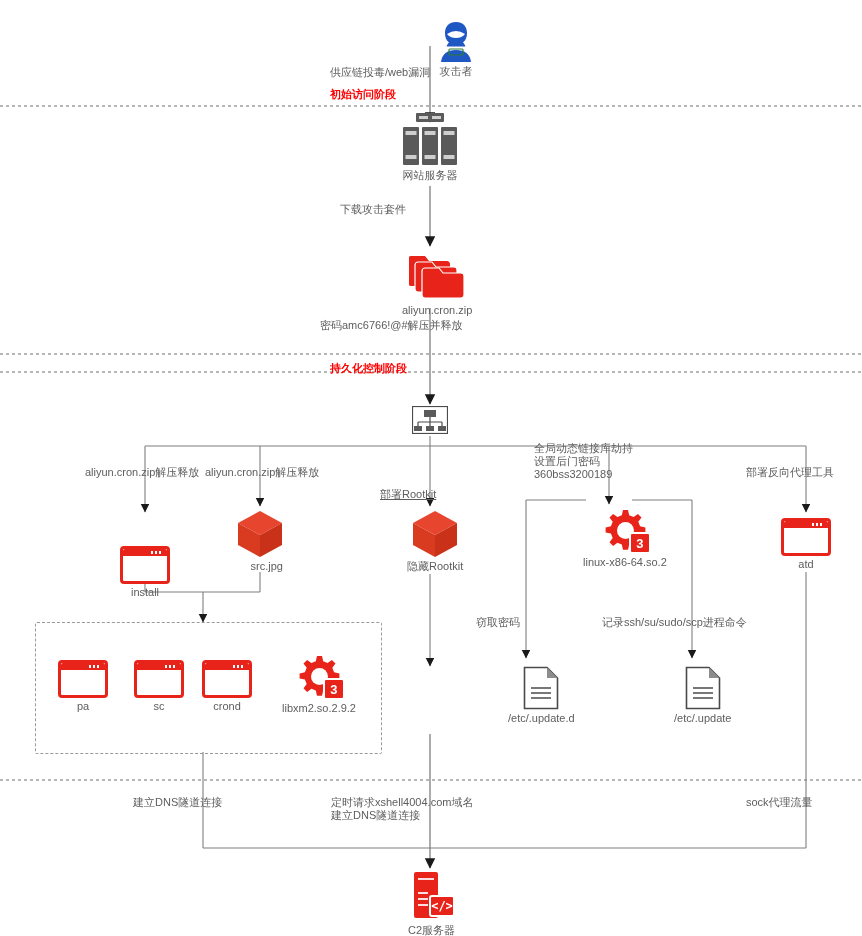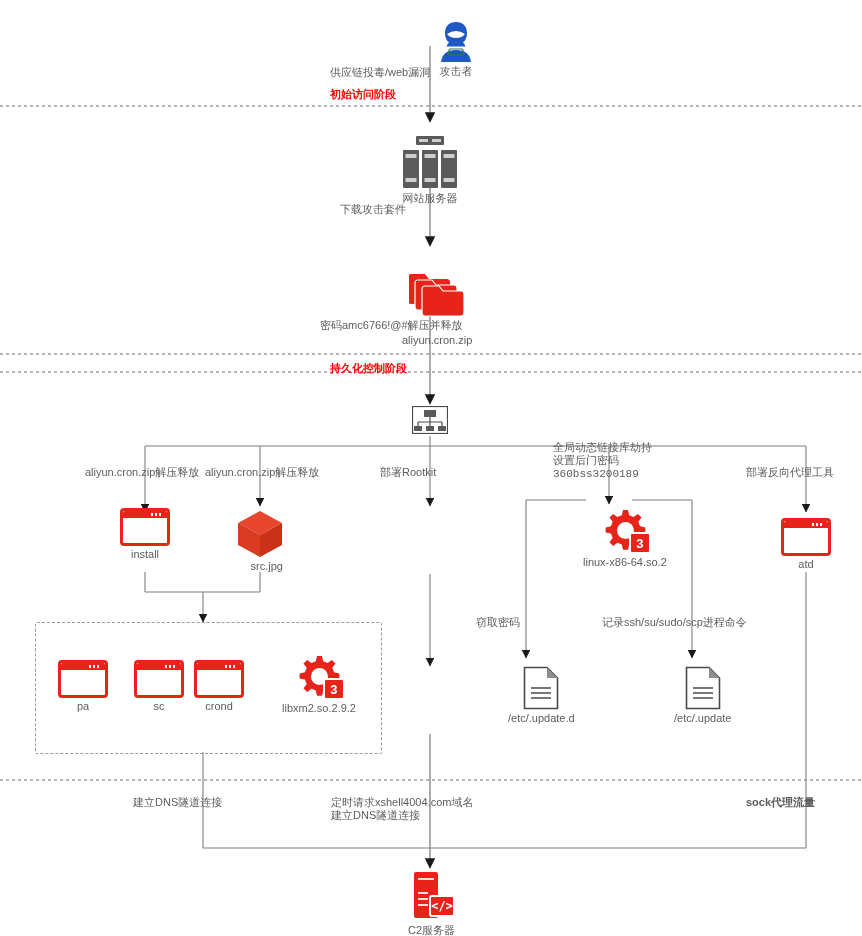--- a/index.html
+++ b/index.html
@@ -123,21 +123,21 @@
         <rect x="15" y="30" width="14" height="6" rx="1" fill="none" stroke="#2e7d32" stroke-width="1.2"></rect>
       </svg>
     </span>
     <span class="cap">攻击者</span>
   </div>
 
   <div class="lbl" style="left:330px;top:66px;width:200px;">供应链投毒/web漏洞</div>
 
   <div class="lbl red" style="left:330px;top:88px;width:200px;">初始访问阶段</div>
 
-  <div class="node" style="left:402px;top:136px;justify-content:center;">
+  <div class="node" style="left:402px;top:113px;justify-content:center;">
     <span class="ico ico-servers">
       <svg viewBox="0 0 56 54" width="56" height="54">
         <rect x="14" y="0" width="28" height="9" rx="1" fill="#5a5a5a"></rect>
         <rect x="17" y="3" width="9" height="3" fill="#cfcfcf"></rect>
         <rect x="30" y="3" width="9" height="3" fill="#cfcfcf"></rect>
         <rect x="1" y="14" width="16" height="38" rx="1" fill="#5a5a5a"></rect>
         <rect x="20" y="14" width="16" height="38" rx="1" fill="#5a5a5a"></rect>
         <rect x="39" y="14" width="16" height="38" rx="1" fill="#5a5a5a"></rect>
         <rect x="3.5" y="18" width="11" height="4" fill="#cfcfcf"></rect>
         <rect x="22.5" y="18" width="11" height="4" fill="#cfcfcf"></rect>
@@ -145,21 +145,21 @@
         <rect x="3.5" y="42" width="11" height="4" fill="#cfcfcf"></rect>
         <rect x="22.5" y="42" width="11" height="4" fill="#cfcfcf"></rect>
         <rect x="41.5" y="42" width="11" height="4" fill="#cfcfcf"></rect>
       </svg>
     </span>
     <span class="cap">网站服务器</span>
   </div>
 
   <div class="lbl" style="left:340px;top:203px;width:180px;">下载攻击套件</div>
 
-  <div class="node" style="left:402px;top:270px;gap:12px;">
+  <div class="node" style="left:402px;top:252px;">
     <span class="ico ico-folders">
       <svg viewBox="0 0 56 50" width="56" height="50">
         <g fill="#e8241a">
           <path d="M2 8h14l4 5h18c1.6 0 3 1.4 3 3v19c0 1.6-1.4 3-3 3H2c-1.6 0-3-1.4-3-3V11c0-1.6 1.4-3 3-3z" transform="translate(0,-4)"></path>
           <path d="M2 8h14l4 5h18c1.6 0 3 1.4 3 3v19c0 1.6-1.4 3-3 3H2c-1.6 0-3-1.4-3-3V11c0-1.6 1.4-3 3-3z" transform="translate(7,2)" stroke="#fff" stroke-width="1.2"></path>
           <path d="M2 8h14l4 5h18c1.6 0 3 1.4 3 3v19c0 1.6-1.4 3-3 3H2c-1.6 0-3-1.4-3-3V11c0-1.6 1.4-3 3-3z" transform="translate(14,8)" stroke="#fff" stroke-width="1.2"></path>
         </g>
       </svg>
     </span>
     <span class="cap">aliyun.cron.zip</span>
@@ -177,44 +177,54 @@
         <path d="M18 11v5M6 16h24M6 16v5M18 16v5M30 16v5" stroke="#4a4a4a" stroke-width="1.2" fill="none"></path>
         <rect x="2" y="20" width="8" height="5" fill="#5a5a5a"></rect>
         <rect x="14" y="20" width="8" height="5" fill="#5a5a5a"></rect>
         <rect x="26" y="20" width="8" height="5" fill="#5a5a5a"></rect>
       </svg>
     </span>
   </div>
 
   <div class="lbl" style="left:85px;top:466px;width:130px;">aliyun.cron.zip解压释放</div>
   <div class="lbl" style="left:205px;top:466px;width:130px;">aliyun.cron.zip解压释放</div>
-  <div class="lbl" style="left:380px;top:466px;width:100px;">部署Rootkit</div>
-  <div class="lbl" style="left:553px;top:442px;width:150px;font-family:Liberation Mono, monospace;">全局动态链接库劫持
+  <div class="lbl" style="left:380px;top:488px;width:100px;text-decoration:underline;">部署Rootkit</div>
+  <div class="lbl" style="left:534px;top:442px;width:150px;">全局动态链接库劫持
 设置后门密码
 360bss3200189</div>
   <div class="lbl" style="left:746px;top:466px;width:116px;">部署反向代理工具</div>
 
-  <div class="node" style="left:120px;top:508px;">
+  <div class="node" style="left:120px;top:546px;">
     <span class="ico ico-window">
         <i></i>
       </span>
     <span class="cap">install</span>
   </div>
 
   <div class="node" style="left:237px;top:510px;align-items:flex-end;">
     <span class="ico ico-cube">
       <svg viewBox="0 0 46 48" width="46" height="48">
         <path d="M23 1 L45 13 L23 25 L1 13 z" fill="#e8452e"></path>
         <path d="M1 13 L23 25 L23 47 L1 35 z" fill="#d93b20"></path>
         <path d="M45 13 L23 25 L23 47 L45 35 z" fill="#c93119"></path>
       </svg>
     </span>
     <span class="cap">src.jpg</span>
   </div>
 
+  <div class="node" style="left:407px;top:510px;">
+    <span class="ico ico-cube">
+      <svg viewBox="0 0 46 48" width="46" height="48">
+        <path d="M23 1 L45 13 L23 25 L1 13 z" fill="#e8452e"></path>
+        <path d="M1 13 L23 25 L23 47 L1 35 z" fill="#d93b20"></path>
+        <path d="M45 13 L23 25 L23 47 L45 35 z" fill="#c93119"></path>
+      </svg>
+    </span>
+    <span class="cap">隐藏Rootkit</span>
+  </div>
 
   <div class="node" style="left:583px;top:508px;">
     <span class="ico ico-gear">
       <svg viewBox="0 0 52 46" width="52" height="46">
         <g fill="#e8241a">
           <path d="M24 2 l5 0 1.2 5.3 4.4 1.8 4.3-3.2 3.6 3.6 -3.2 4.3 1.8 4.4 5.3 1.2 0 5 -5.3 1.2 -1.8 4.4 3.2 4.3 -3.6 3.6 -4.3-3.2 -4.4 1.8 -1.2 5.3 -5 0 -1.2-5.3 -4.4-1.8 -4.3 3.2 -3.6-3.6 3.2-4.3 -1.8-4.4 -5.3-1.2 0-5 5.3-1.2 1.8-4.4 -3.2-4.3 3.6-3.6 4.3 3.2 4.4-1.8z"></path>
         </g>
         <circle cx="26.5" cy="22.5" r="8.5" fill="#ffffff"></circle>
       </svg>
       <span class="badge3">3</span>
@@ -234,21 +244,21 @@
         <i></i>
       </span>
     <span class="cap">pa</span>
   </div>
   <div class="node" style="left:134px;top:660px;">
     <span class="ico ico-window">
         <i></i>
       </span>
     <span class="cap">sc</span>
   </div>
-  <div class="node" style="left:194px;top:660px;">
+  <div class="node" style="left:202px;top:660px;">
     <span class="ico ico-window">
         <i></i>
       </span>
     <span class="cap">crond</span>
   </div>
   <div class="node" style="left:282px;top:654px;">
     <span class="ico ico-gear">
       <svg viewBox="0 0 52 46" width="52" height="46">
         <g fill="#e8241a">
           <path d="M24 2 l5 0 1.2 5.3 4.4 1.8 4.3-3.2 3.6 3.6 -3.2 4.3 1.8 4.4 5.3 1.2 0 5 -5.3 1.2 -1.8 4.4 3.2 4.3 -3.6 3.6 -4.3-3.2 -4.4 1.8 -1.2 5.3 -5 0 -1.2-5.3 -4.4-1.8 -4.3 3.2 -3.6-3.6 3.2-4.3 -1.8-4.4 -5.3-1.2 0-5 5.3-1.2 1.8-4.4 -3.2-4.3 3.6-3.6 4.3 3.2 4.4-1.8z"></path>
@@ -290,21 +300,21 @@
           <line x1="8" y1="32" x2="28" y2="32"></line>
         </g>
       </svg>
     </span>
     <span class="cap">/etc/.update.d</span>
   </div>
 
   <div class="lbl" style="left:133px;top:796px;width:140px;">建立DNS隧道连接</div>
   <div class="lbl" style="left:331px;top:796px;width:200px;">定时请求xshell4004.com域名
 建立DNS隧道连接</div>
-  <div class="lbl" style="left:746px;top:796px;width:110px;font-weight:bold;">sock代理流量</div>
+  <div class="lbl" style="left:746px;top:796px;width:110px;">sock代理流量</div>
 
   <div class="node" style="left:408px;top:872px;">
     <span class="ico ico-c2">
       <svg viewBox="0 0 44 50" width="44" height="50">
         <rect x="4" y="0" width="24" height="46" rx="2" fill="#e8241a"></rect>
         <g fill="#fff" opacity="0.85">
           <rect x="8" y="6" width="16" height="2"></rect>
           <rect x="8" y="20" width="10" height="2"></rect>
           <rect x="8" y="26" width="10" height="2"></rect>
           <rect x="8" y="32" width="10" height="2"></rect>

